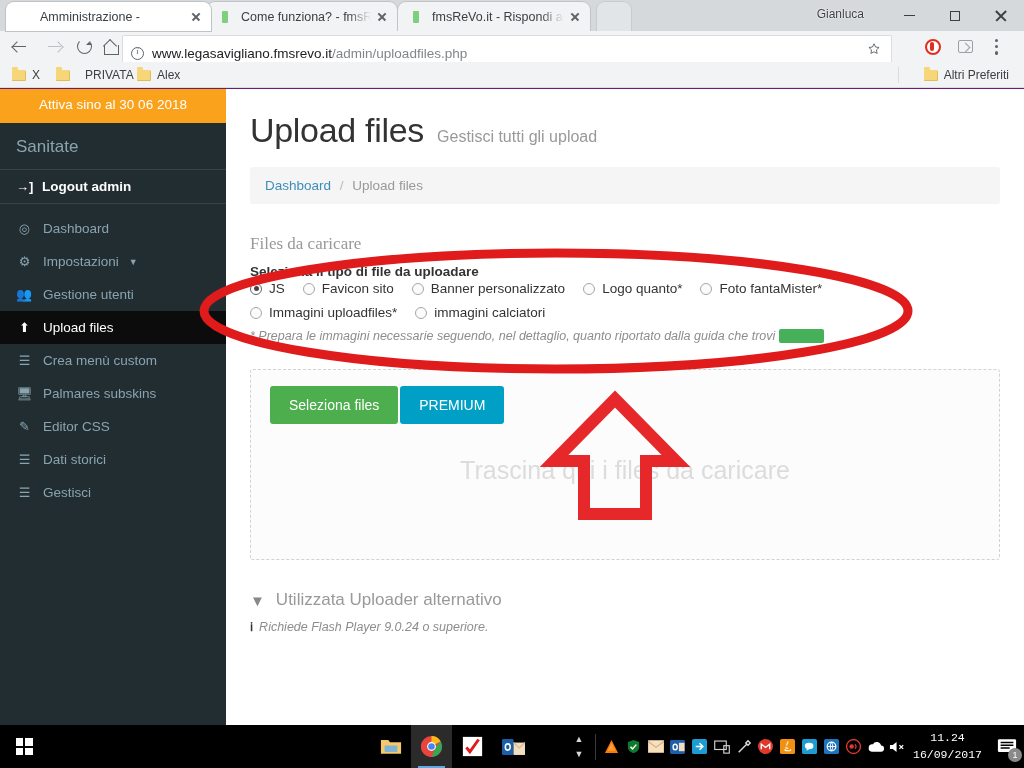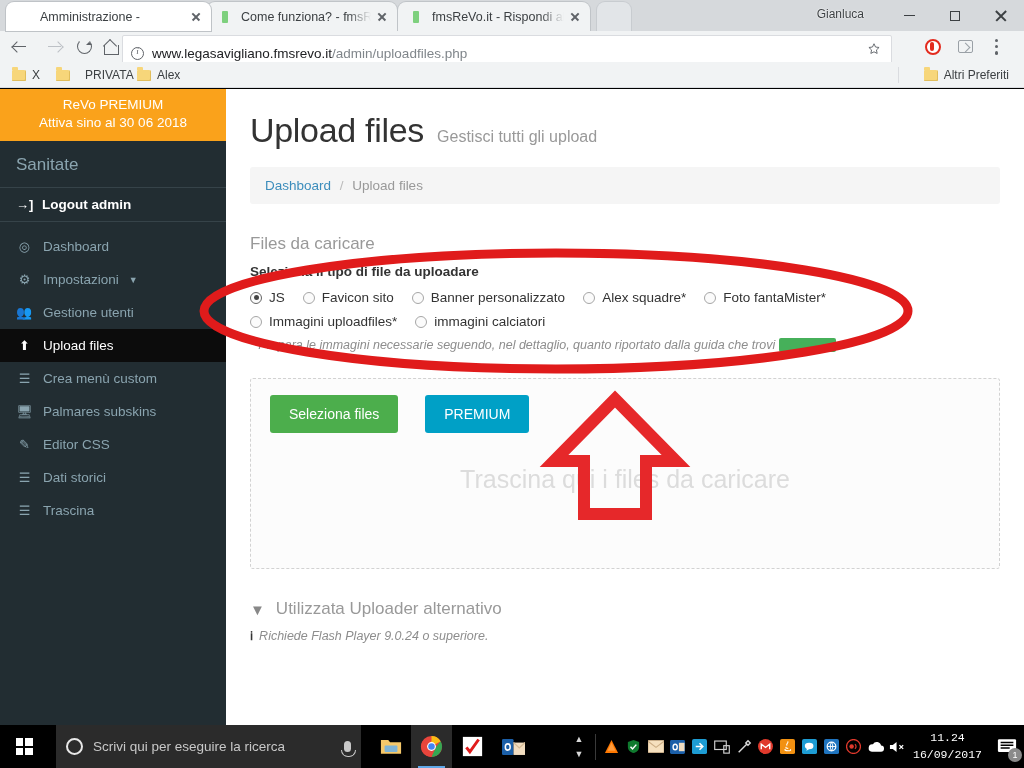--- a/index.html
+++ b/index.html
@@ -4,21 +4,21 @@
 <style>
   * { margin:0; padding:0; box-sizing:border-box; }
   html, body { width:1024px; height:768px; overflow:hidden; }
   body {
     font-family:"Liberation Sans", sans-serif;
     background:#ffffff;
     position:relative;
   }
 
   
-  #chrome { position:absolute; left:0; top:0; width:1024px; height:725px; background:#000000; }
+  #chrome { position:absolute; left:0; top:0; width:1024px; height:725px; background:#701a75; }
 
   
   .tabstrip { position:absolute; left:0; top:0; width:1024px; height:31px; background:#d6d9dc; }
   .tab {
     position:absolute; top:2px; height:29px;
     background:#f1f3f4; border-radius:8px 8px 0 0;
     display:flex; align-items:center; padding:0 6px 0 10px;
     box-shadow:0 0 0 1px #c0c4c8;
   }
   .tab.active { background:#ffffff; box-shadow:0 0 0 1px #bfc3c7; z-index:3; }
@@ -170,45 +170,45 @@
   .page-h { display:flex; align-items:baseline; gap:13px; }
   .page-h h1 { font-size:34px; font-weight:400; color:#333333; letter-spacing:-0.3px; }
   .page-h .sub { font-size:16px; color:#999999; }
   .crumbs {
     margin-top:17px; background:#f5f5f5; border-radius:3px;
     padding:11px 15px; font-size:13.5px; color:#999999;
   }
   .crumbs a { color:#3c8dbc; text-decoration:none; }
   .crumbs .sep { color:#bbbbbb; margin:0 5px; }
 
-  .sec-title { margin-top:30px; font-size:17px; color:#999999; }
+  .sec-title { margin-top:30px; font-size:17px; color:#999999;font-family:Liberation Serif, serif; }
   .sel-label { margin-top:10px; font-size:13.5px; font-weight:bold; color:#333333; }
 
-  .radio-row { display:flex; align-items:center; flex-wrap:wrap; margin-top:11px; }
+  .radio-row { display:flex; align-items:center; flex-wrap:wrap; margin-top:2px; }
   .radio-opt { display:flex; align-items:center; margin-right:18px; font-size:13.5px; color:#333333; }
   .rb {
     width:12px; height:12px; border-radius:50%; border:1px solid #a6a6a6;
     background:#fbfbfb; margin-right:7px; flex:0 0 12px; position:relative;
   }
   .rb.on { border-color:#666; }
   .rb.on::after {
     content:""; position:absolute; left:2.5px; top:2.5px; width:5px; height:5px;
     border-radius:50%; background:#444444;
   }
   .note {
     margin-top:9px; font-size:12.5px; font-style:italic; color:#8d8d8d;
     display:flex; align-items:center;
   }
-  .note-link { background:#46b05a; color:#46b05a; border-radius:2px; padding:0 20px; margin-left:4px; }
+  .note-link { background:#46b05a; color:#46b05a; border-radius:2px; padding:0 14px; margin-left:4px; }
 
   .dropzone {
     margin-top:26px; height:191px; border:1px dashed #d2d2d2; border-radius:3px;
     background:#fcfcfc; position:relative;
   }
-  .dz-btns { display:flex; gap:27px; padding:16px 0 0 19px; }
+  .dz-btns { display:flex; gap:2px; padding:16px 0 0 19px; }
   .btn { border:none; border-radius:3px; color:#ffffff; font-size:14px; padding:11px 19px; cursor:pointer; }
   .btn-green { background:#4cae4c; }
   .btn-blue  { background:#00a0c6; }
   .dz-text {
     position:absolute; left:0; right:0; top:86px; text-align:center;
     font-size:25px; color:#dcdcdc; font-weight:300;
   }
 
   .alt-row { margin-top:30px; display:flex; align-items:center; gap:11px; font-size:17px; color:#999999; }
   .chev { font-size:15px; color:#888888; }
@@ -330,21 +330,20 @@
     <div class="bm" style="right:15px;">
       <span class="folder"></span>
       <span>Altri Preferiti</span>
     </div>
   </div>
 
   <div id="page">
 
     <div class="sidebar">
       <div class="premium">
-        <div>ReVo PREMIUM</div>
         <div>Attiva sino al 30 06 2018</div>
       </div>
       <div class="brand">Sanitate</div>
 
       <div class="logout">
         <span class="navicon">→]</span>
         <span>Logout admin</span>
       </div>
 
       <div style="height:8px"></div>
@@ -377,21 +376,21 @@
       <div class="navitem">
         <span class="navicon">✎</span>
         <span>Editor CSS</span>
       </div>
       <div class="navitem">
         <span class="navicon">☰</span>
         <span>Dati storici</span>
       </div>
       <div class="navitem">
         <span class="navicon">☰</span>
-        <span>Trascina</span>
+        <span>Gestisci</span>
       </div>
     </div>
 
     <div class="main">
       <div class="page-h">
         <h1>Upload files</h1>
         <span class="sub">Gestisci tutti gli upload</span>
       </div>
 
       <div class="crumbs">
@@ -411,21 +410,21 @@
         <label class="radio-opt">
           <span class="rb"></span>
           <span>Favicon sito</span>
         </label>
         <label class="radio-opt">
           <span class="rb"></span>
           <span>Banner personalizzato</span>
         </label>
         <label class="radio-opt">
           <span class="rb"></span>
-          <span>Alex squadre*</span>
+          <span>Logo quanto*</span>
         </label>
         <label class="radio-opt" style="margin-right:0">
           <span class="rb"></span>
           <span>Foto fantaMister*</span>
         </label>
       </div>
 
       <div class="radio-row" style="margin-top:9px">
         <label class="radio-opt">
           <span class="rb"></span>
@@ -470,25 +469,20 @@
 <div id="taskbar">
   <div class="start">
     <span class="winlogo">
         <i></i>
         <i></i>
         <i></i>
         <i></i>
       </span>
   </div>
 
-  <div class="search-box">
-    <span class="cortana"></span>
-    <span class="search-txt">Scrivi qui per eseguire la ricerca</span>
-    <span class="mic"></span>
-  </div>
 
   <div class="tb-apps">
     <div class="tb-app">
       <svg width="22" height="19" viewBox="0 0 24 20">
         <path d="M1 3h8l2 2.4h12V18H1z" fill="#f5c86a"></path>
         <rect x="5" y="9" width="14" height="7" rx="1" fill="#7fb4d6"></rect>
       </svg>
     </div>
     <div class="tb-app run">
       <svg width="23" height="23" viewBox="0 0 24 24">

